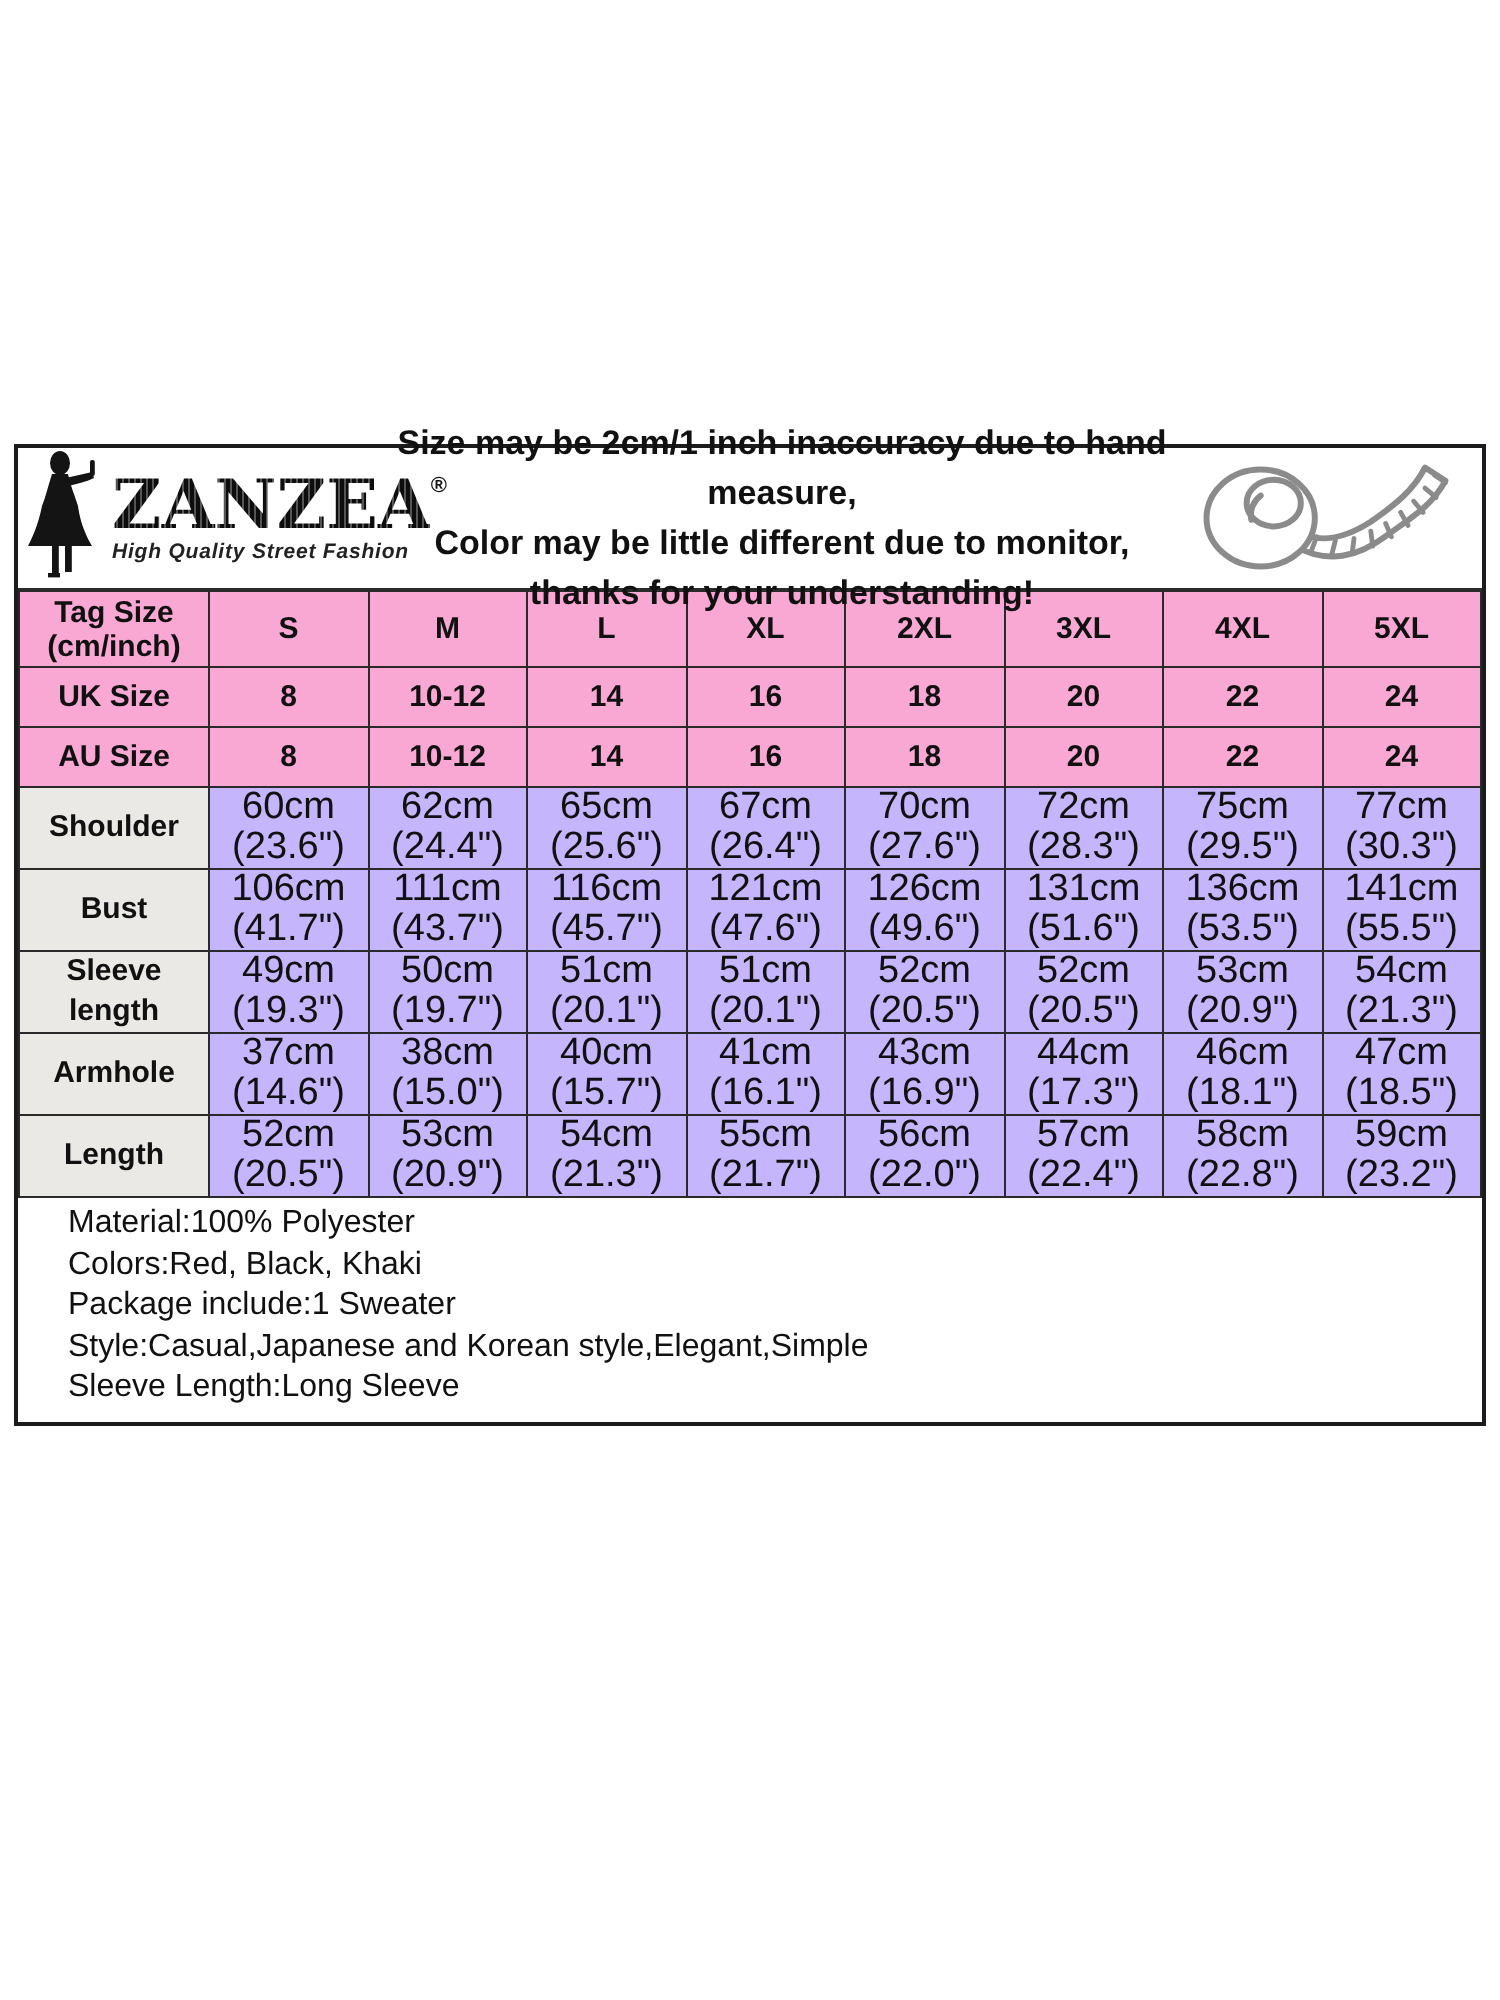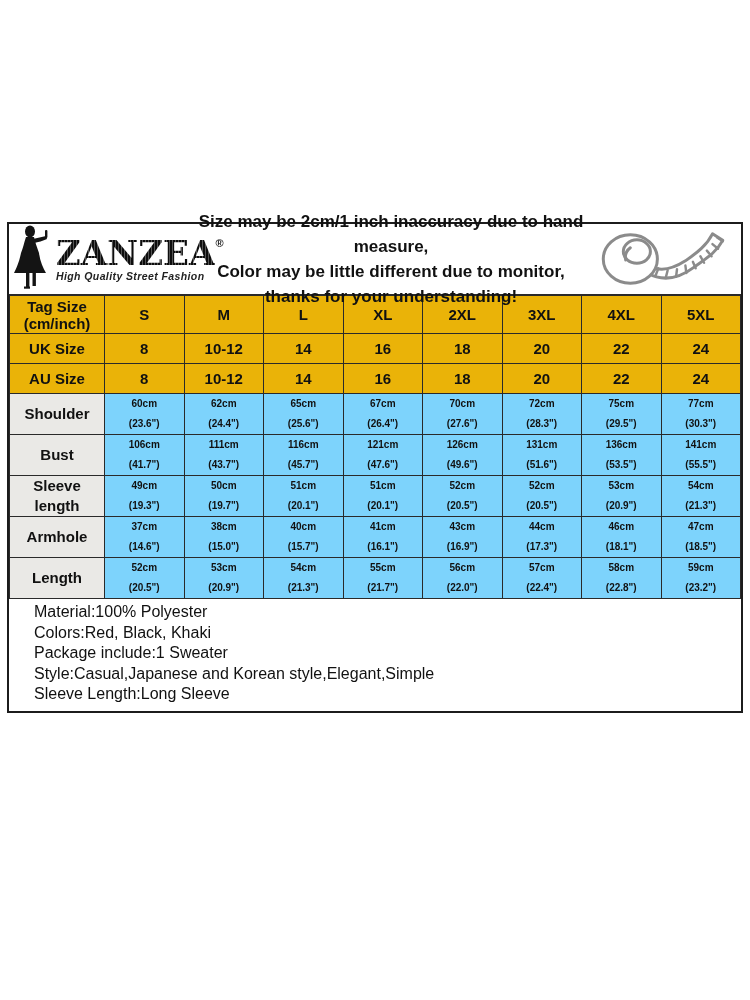--- a/index.html
+++ b/index.html
@@ -24,23 +24,23 @@
     -webkit-background-clip:text;background-clip:text;-webkit-text-fill-color:transparent;
   }
   .brand-reg{font-size:11px;vertical-align:18px;font-weight:bold;color:#161616;}
   .tagline{font-size:10.5px;font-weight:bold;letter-spacing:0.4px;color:#222;margin-top:1px;font-style:italic;}
   .disclaimer{flex:1;text-align:center;font-weight:bold;font-size:17px;line-height:25px;padding:0 2px;}
   .tape-wrap{width:152px;display:flex;justify-content:center;align-items:center;}
   
   table{border-collapse:collapse;width:100%;table-layout:fixed;}
   td{border:1px solid #2a2a2a;text-align:center;vertical-align:middle;padding:0;overflow:hidden;}
   col.c-label{width:95px;}
-  .size-row td{background:#eab308;font-weight:bold;font-size:15px;height:29px;}
+  .size-row td{background:#f9a8d4;font-weight:bold;font-size:15px;height:29px;}
   .row-tag td{height:37px;line-height:17px;}
-  .meas-row td{background:#7dd3fc;font-size:10px;height:40px;line-height:20px;font-weight:bold;}
+  .meas-row td{background:#c4b5fd;font-size:19px;height:40px;line-height:20px;font-weight:normal;}
   .meas-row td.label-cell,.label-cell{background:#eae9e6;font-weight:bold;font-size:15px;}
   
   .details{padding:3px 5px 6px 5px;font-size:16px;line-height:20.5px;min-height:97px;margin-left:20px;}
   .details div{white-space:nowrap;}
 </style>
 </head>
 <body>
 
 <div class="sheet">
 

